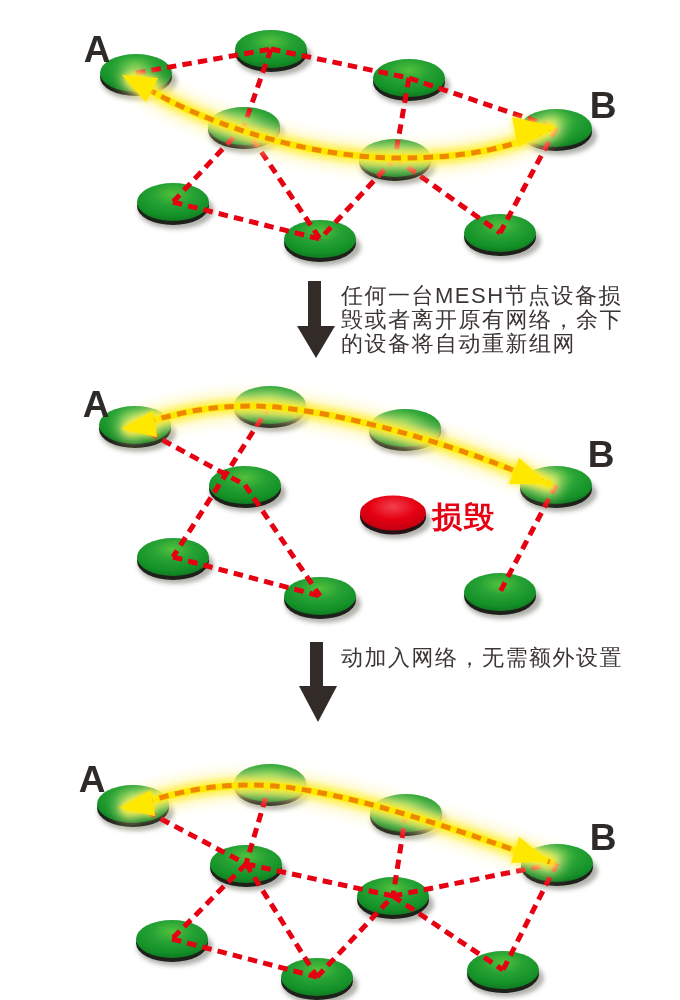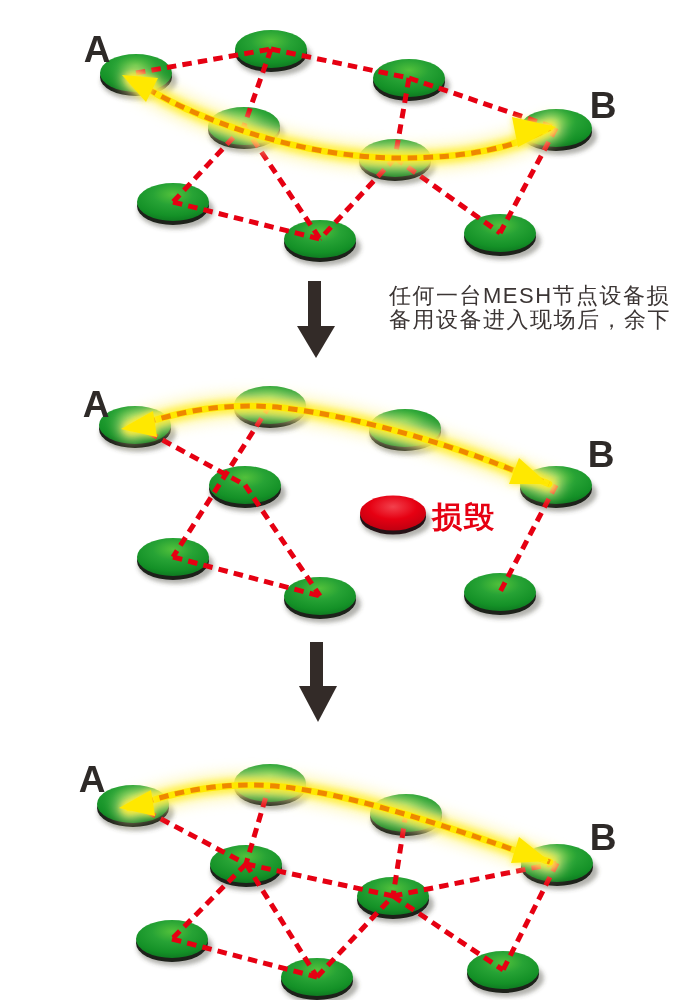--- a/index.html
+++ b/index.html
@@ -19,21 +19,21 @@
   .pCore{stroke:var(--path-yellow,#ffe800);stroke-width:6.5;fill:none;stroke-linecap:round;}
   .pDash{stroke:var(--path-orange,#ee8700);stroke-width:5;stroke-dasharray:9.5 6.5;fill:none;}
   .ahGlow{fill:#ffee32;filter:url(#blur3);opacity:.9;}
   .ah{fill:var(--path-yellow,#ffe800);}
   .nodeLabel{font-family:"Liberation Sans",sans-serif;font-size:37px;font-weight:600;fill:#2e2a28;}
   .damageLabel{font-family:"Liberation Sans",sans-serif;font-size:30px;font-weight:bold;fill:var(--damaged-red,#e60012);letter-spacing:2px;}
   .downArrow{position:absolute;overflow:visible;}
   .downArrow rect,.downArrow polygon{fill:#332b28;}
   .caption{
     position:absolute;font-size:22px;line-height:24px;letter-spacing:1.5px;
-    color:var(--text,#3b3534);white-space:nowrap;margin-left:48px;
+    color:var(--text,#3b3534);white-space:nowrap;
   }
 </style>
 </head>
 <body>
 
 <div class="canvas">
 
   <svg width="0" height="0" style="position:absolute" aria-hidden="true">
     <defs>
       <radialGradient id="gGreen" cx="50%" cy="30%" r="80%">
@@ -137,21 +137,22 @@
     <text class="nodeLabel" x="97" y="62" text-anchor="middle">A</text>
     <text class="nodeLabel" x="603" y="118" text-anchor="middle">B</text>
   </svg>
 
   <svg class="downArrow" style="left:296px;top:280px" width="40" height="80">
     <rect x="12" y="1" width="13" height="47"></rect>
     <polygon points="1,46 39,46 20,78"></polygon>
   </svg>
   <div class="caption" style="left:341px;top:284px">
     <div>任何一台MESH节点设备损</div>
-    <div>备用设备进入现场后，余下</div>
+    <div>毁或者离开原有网络，余下</div>
+    <div>的设备将自动重新组网</div>
   </div>
 
   <svg class="panel" style="top:380px" width="680" height="250">
     <g>
       <g transform="translate(135,45)">
           <ellipse class="nshadow" cx="3" cy="8" rx="38" ry="19"></ellipse>
           <ellipse class="nrim" cx="0" cy="4" rx="36" ry="19"></ellipse>
           <ellipse class="nbody" rx="36" ry="19"></ellipse>
         </g>
       <g transform="translate(270,25)">
@@ -219,20 +220,21 @@
     <text class="nodeLabel" x="96" y="37" text-anchor="middle">A</text>
     <text class="nodeLabel" x="601" y="87" text-anchor="middle">B</text>
     <text class="damageLabel" x="432" y="147">损毁</text>
   </svg>
 
   <svg class="downArrow" style="left:298px;top:642px" width="40" height="82">
     <rect x="12" y="0" width="13" height="46"></rect>
     <polygon points="1,44 39,44 20,80"></polygon>
   </svg>
   <div class="caption" style="left:341px;top:646px">
+    <div>动加入网络，无需额外设置</div>
   </div>
 
   <svg class="panel" style="top:755px" width="680" height="245">
     <g>
       <g transform="translate(133,49)">
           <ellipse class="nshadow" cx="3" cy="8" rx="38" ry="19"></ellipse>
           <ellipse class="nrim" cx="0" cy="4" rx="36" ry="19"></ellipse>
           <ellipse class="nbody" rx="36" ry="19"></ellipse>
         </g>
       <g transform="translate(270,28)">

